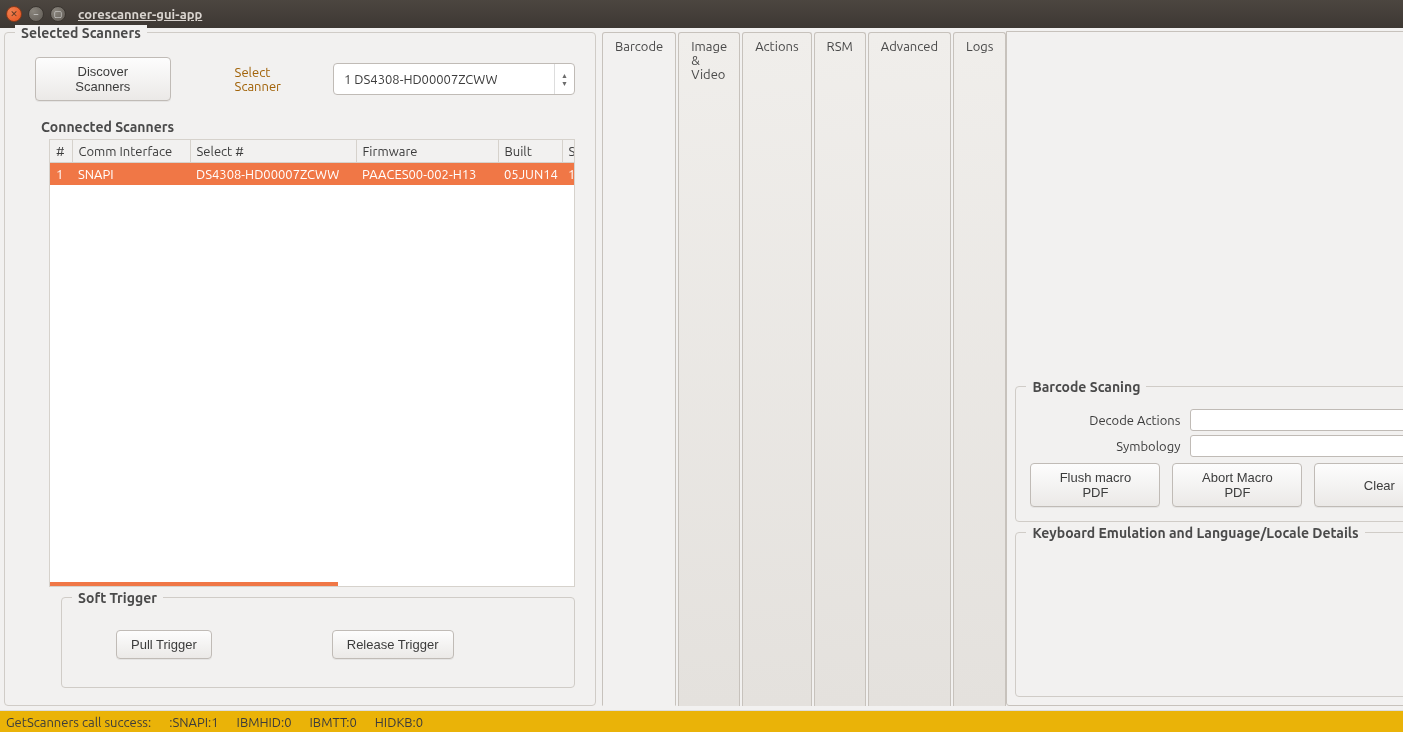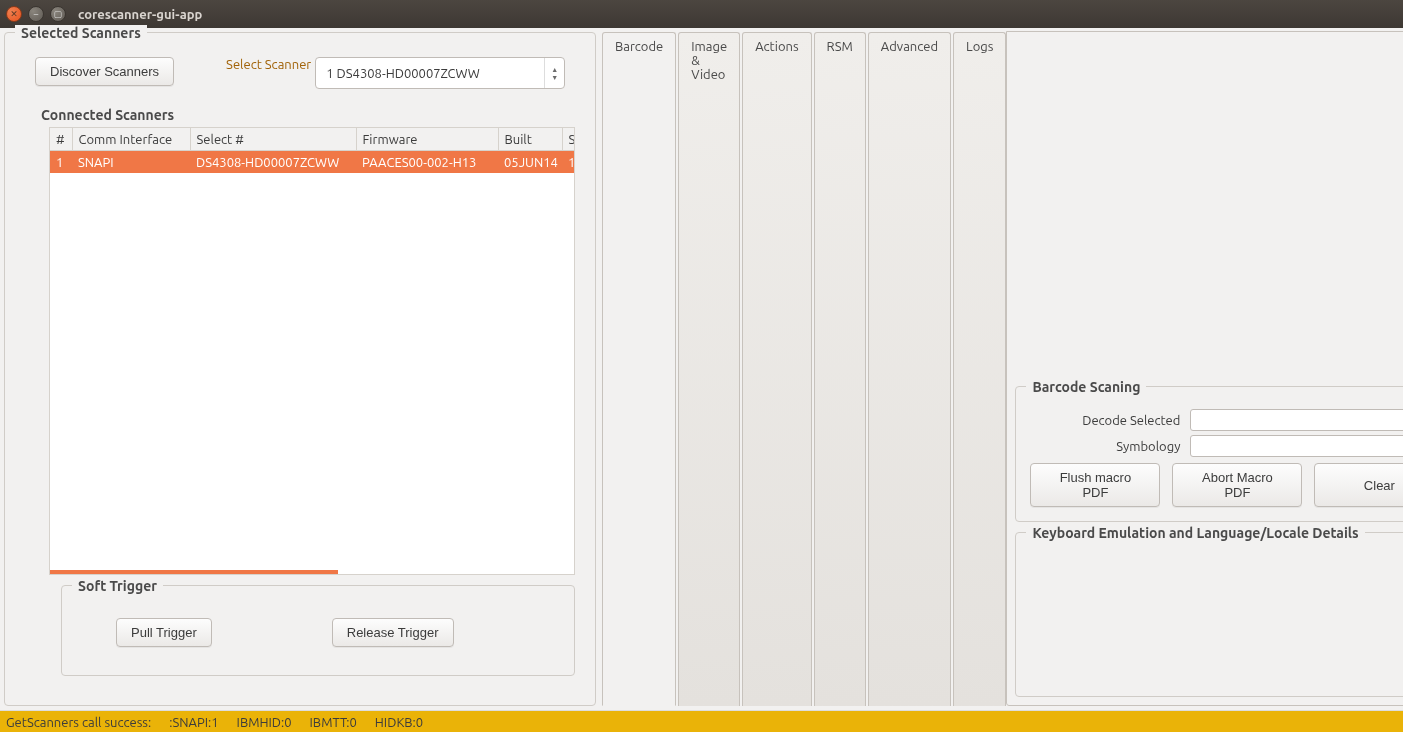--- a/index.html
+++ b/index.html
@@ -20,21 +20,21 @@
   padding: 0 6px;
   gap: 6px;
 }
 .window-btn {
   width: 16px; height: 16px; border-radius: 50%;
   display: flex; align-items: center; justify-content: center;
   font-size: 9px; color: #5c3a26;
 }
 .window-btn.close { background: radial-gradient(circle at 30% 30%, #f08050, #e95420); border: 1px solid #8a3a1a; }
 .window-btn.min, .window-btn.max { background: radial-gradient(circle at 30% 30%, #8a857d, #5f5a54); border: 1px solid #3a3530; color:#ddd;}
-.title-text { color: #d9d4cf; font-weight: bold; font-size: 13px; margin-left: 6px; }
+.title-text { color: #d9d4cf; font-weight: bold; font-size: 13px; margin-left: 6px; text-decoration: underline; }
 
 .app-body {
   display: flex;
   height: calc(100% - 28px - 22px);
   background: #f2f1f0;
   padding: 4px;
   gap: 4px;
 }
 .left-pane { width: 592px; position: relative; display:flex; flex-direction:column; }
 .right-pane { flex: 1; display:flex; flex-direction:row; }
@@ -62,22 +62,22 @@
   border-radius: 4px;
   padding: 6px 14px;
   font-size: 13px;
   color: #3c3c3c;
   cursor: pointer;
   box-shadow: 0 1px 0 rgba(0,0,0,0.05);
 }
 
 .row-top {
   display: flex;
-  align-items: flex-start;
-  gap: 4px;
+  align-items: center;
+  gap: 16px;
   padding: 10px 20px 12px 30px;
 }
 .label { font-size: 13px; color: #a16207; margin-left: 48px; }
 
 .spin-select {
   display: flex;
   align-items: center;
   border: 1px solid #c0bbb6;
   border-radius: 4px;
   background: #fff;
@@ -295,21 +295,21 @@
       <div class="tab">RSM</div>
       <div class="tab">Advanced</div>
       <div class="tab">Logs</div>
     </div>
     <div class="tab-panel">
       <div class="barcode-blank"></div>
 
       <div class="groupbox barcode-scan-group">
         <div class="groupbox-title">Barcode Scaning</div>
         <div class="form-row">
-          <span class="flabel">Decode Selected</span>
+          <span class="flabel">Decode Actions</span>
           <input type="text" value="" style="">
         </div>
         <div class="form-row">
           <span class="flabel">Symbology</span>
           <input type="text" value="" style="">
         </div>
         <div class="btn-row">
           <button class="btn">Flush macro PDF</button>
           <button class="btn">Abort Macro PDF</button>
           <button class="btn">Clear</button>

